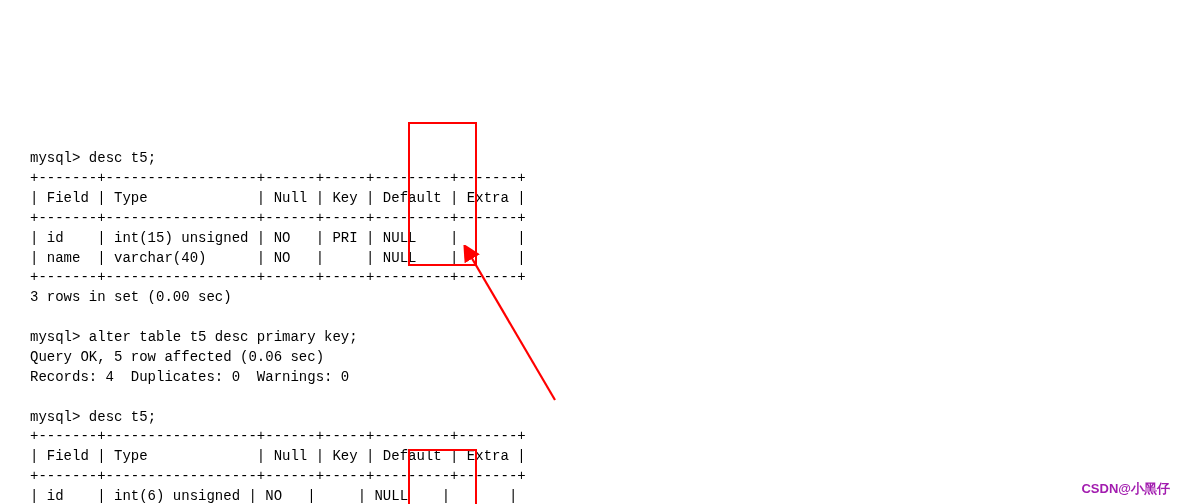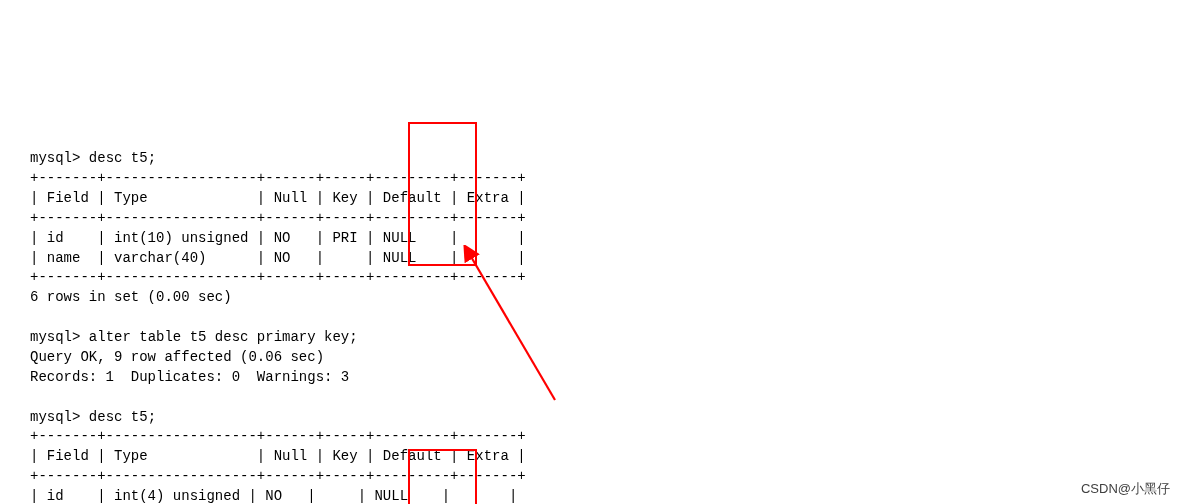--- a/index.html
+++ b/index.html
@@ -21,50 +21,51 @@
     }
     .box1 { left: 378px; top: -7px; width: 65px; height: 140px; }
     .box2 { left: 378px; top: 320px; width: 65px; height: 105px; }
     .arrow { position: absolute; pointer-events: none; }
     .watermark {
       position: fixed;
       bottom: 6px;
       right: 14px;
       font-family: Arial, sans-serif;
       font-size: 13px;
-      color: #404040;
+      color: #a21caf;
       pointer-events: none;
+      font-weight: bold;
     }
   </style>
 </head>
 <body>
 
 
 
 
 
 <div class="term">
 <span>mysql&gt;</span> <span>desc t5;</span>
 <span>+-------+------------------+------+-----+---------+-------+</span>
 <span>| Field | Type             | Null | Key | Default | Extra |</span>
 <span>+-------+------------------+------+-----+---------+-------+</span>
-<span>| id    | int(10) unsigned | NO   | PRI | NULL    |       |</span>
+<span>| id    | int(15) unsigned | NO   | PRI | NULL    |       |</span>
 <span>| name  | varchar(40)      | NO   |     | NULL    |       |</span>
 <span>+-------+------------------+------+-----+---------+-------+</span>
-<span>6 rows in set (0.00 sec)</span>
+<span>3 rows in set (0.00 sec)</span>
 
 <span>mysql&gt;</span> <span>alter table t5 desc primary key;</span>
-<span>Query OK, 9 row affected (0.06 sec)</span>
-<span>Records: 1  Duplicates: 0  Warnings: 3</span>
+<span>Query OK, 5 row affected (0.06 sec)</span>
+<span>Records: 4  Duplicates: 0  Warnings: 0</span>
 
 <span>mysql&gt;</span> <span>desc t5;</span>
 <span>+-------+------------------+------+-----+---------+-------+</span>
 <span>| Field | Type             | Null | Key | Default | Extra |</span>
 <span>+-------+------------------+------+-----+---------+-------+</span>
-<span>| id    | int(4) unsigned | NO   |     | NULL    |       |</span>
+<span>| id    | int(6) unsigned | NO   |     | NULL    |       |</span>
 
 
 
 
  
 <div class="box box1"></div>
 <div class="box box2"></div>
 <svg class="arrow" style="left:430px; top:116px;" width="110" height="170">
   <defs>
         <marker id="ah1" markerWidth="8" markerHeight="8" refX="2" refY="4" orient="auto">

